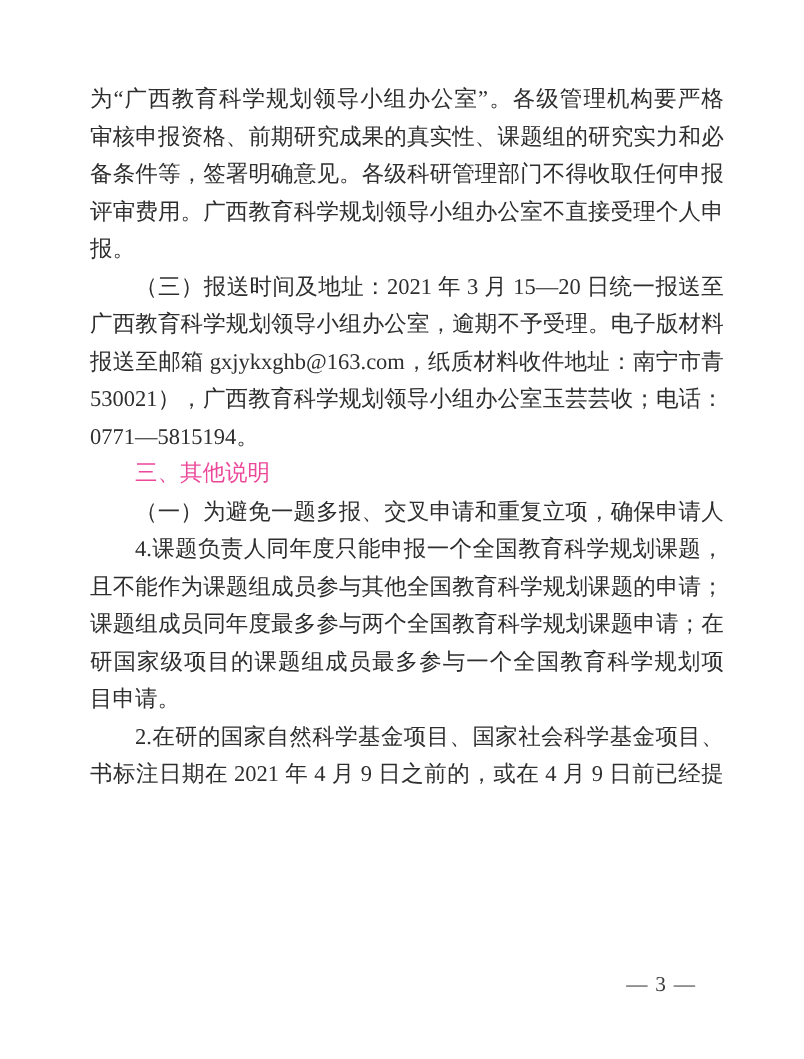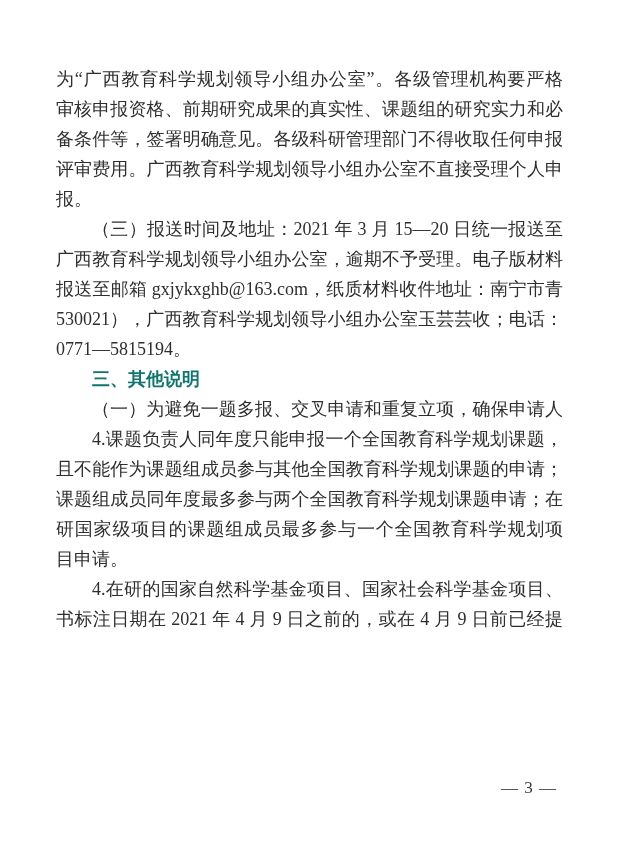--- a/index.html
+++ b/index.html
@@ -11,21 +11,21 @@
     position: relative;
     width: 643px;
     height: 847px;
     background: #ffffff;
     overflow: hidden;
     font-family: "Liberation Serif", "DejaVu Serif", serif;
     color: #2e2e2e;
   }
   .content {
     position: absolute;
-    left: 56px;
+    left: 72px;
     top: 64px;
     width: 507px;
   }
   .line {
     font-size: 18px;
     height: 30px;
     line-height: 30px;
     overflow: hidden;
   }
   .just {
@@ -34,22 +34,22 @@
     text-justify: inter-character;
   }
   .plain {
     text-align: left;
   }
   .indent {
     text-indent: 2em;
   }
   .heading {
     font-family: "DejaVu Sans", "Liberation Sans", sans-serif;
-    font-weight: 700;
-    color: #0f766e;
+    font-weight: 400;
+    color: #ec4899;
   }
   .page-number {
     position: absolute;
     top: 778px;
     right: 86px;
     font-size: 17px;
     line-height: 20px;
     color: #3c3c3c;
     letter-spacing: 1px;
     font-family: "Liberation Serif", "DejaVu Serif", serif;
@@ -70,17 +70,17 @@
       <div class="line just">报送至邮箱 gxjykxghb@163.com，纸质材料收件地址：南宁市青</div>
       <div class="line just">530021），广西教育科学规划领导小组办公室玉芸芸收；电话：</div>
       <div class="line plain">0771—5815194。</div>
       <div class="line heading indent">三、其他说明</div>
       <div class="line just indent">（一）为避免一题多报、交叉申请和重复立项，确保申请人</div>
       <div class="line just indent">4.课题负责人同年度只能申报一个全国教育科学规划课题，</div>
       <div class="line just">且不能作为课题组成员参与其他全国教育科学规划课题的申请；</div>
       <div class="line just">课题组成员同年度最多参与两个全国教育科学规划课题申请；在</div>
       <div class="line just">研国家级项目的课题组成员最多参与一个全国教育科学规划项</div>
       <div class="line plain">目申请。</div>
-      <div class="line just indent">4.在研的国家自然科学基金项目、国家社会科学基金项目、</div>
+      <div class="line just indent">2.在研的国家自然科学基金项目、国家社会科学基金项目、</div>
       <div class="line just">书标注日期在 2021 年 4 月 9 日之前的，或在 4 月 9 日前已经提</div>
     </main>
   <div class="page-number">— 3 —</div>
 </div>
 
 </body></html>

